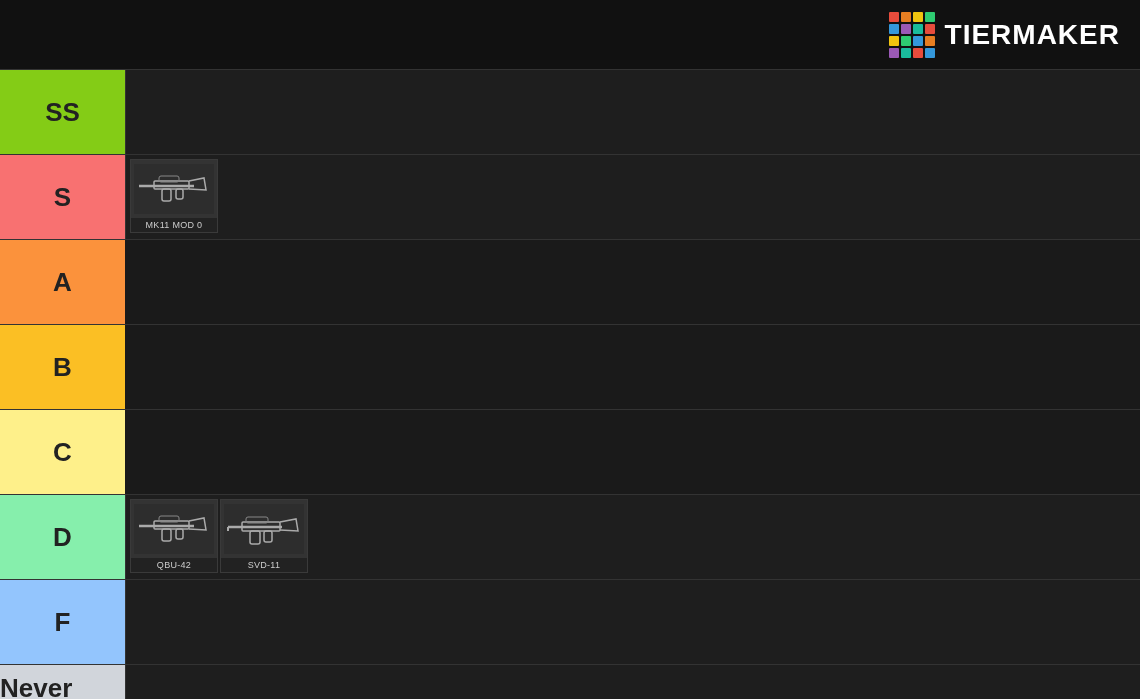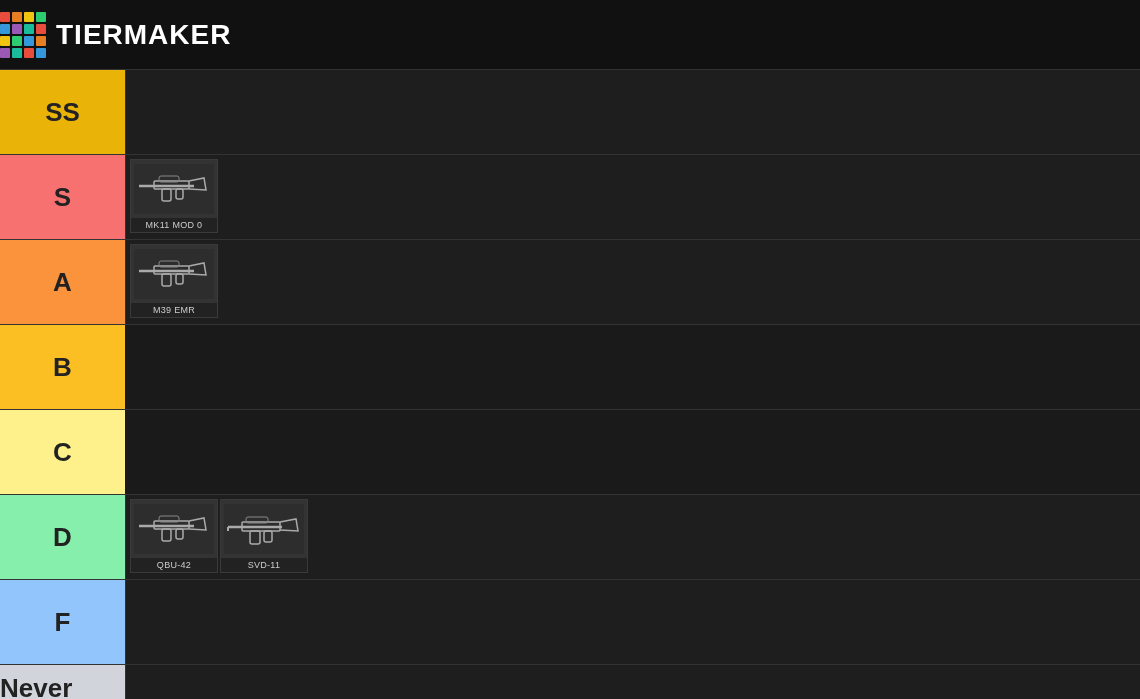--- a/index.html
+++ b/index.html
@@ -9,21 +9,21 @@
       background: #1a1a1a;
       font-family: Arial, sans-serif;
       overflow: hidden;
     }
 
     .header {
       background: #111;
       height: 70px;
       display: flex;
       align-items: center;
-      justify-content: flex-start;
+      justify-content: flex-end;
       padding-right: 20px;
       border-bottom: 1px solid #333;
     }
 
     .logo-container {
       display: flex;
       align-items: center;
       gap: 10px;
     }
 
@@ -112,21 +112,21 @@
       color: #ccc;
       text-align: center;
       padding: 2px 1px;
       background: #222;
       width: 100%;
       font-family: Arial, sans-serif;
       letter-spacing: 0.3px;
     }
 
     
-    .tier-ss { background: #eab308; }
+    .tier-ss { background: #84cc16; }
     .tier-s  { background: #f87171; }
     .tier-a  { background: #fb923c; }
     .tier-b  { background: #fbbf24; }
     .tier-c  { background: #fef08a; }
     .tier-d  { background: #86efac; }
     .tier-f  { background: #93c5fd; }
     .tier-never { background: #d1d5db; }
 
     
     .tier-row-never {
@@ -185,42 +185,20 @@
 
     <rect x="25" y="12" width="20" height="6" rx="2" fill="none" stroke="#888" stroke-width="1"></rect>
   </svg>
           </div>
           <div class="weapon-name">MK11 MOD 0</div>
         </div>
       </div>
     </div>
     <div class="tier-row">
       <div class="tier-label tier-a">A</div>
-      <div class="tier-content">
-        <div class="weapon-card">
-          <div class="weapon-image">
-            <svg viewBox="0 0 80 50" class="weapon-svg" xmlns="http://www.w3.org/2000/svg">
-    <rect width="80" height="50" fill="#2d2d2d"></rect>
-
-    <line x1="5" y1="22" x2="60" y2="22" stroke="#aaa" stroke-width="2.5"></line>
-
-    <rect x="20" y="17" width="35" height="8" rx="1" fill="none" stroke="#aaa" stroke-width="1.5"></rect>
-
-    <polyline points="55,17 70,14 72,26 55,25" fill="none" stroke="#aaa" stroke-width="1.5"></polyline>
-
-    <rect x="42" y="25" width="7" height="10" rx="2" fill="none" stroke="#aaa" stroke-width="1.5"></rect>
-
-    <rect x="28" y="25" width="9" height="12" rx="2" fill="none" stroke="#aaa" stroke-width="1.5"></rect>
-
-    <rect x="25" y="12" width="20" height="6" rx="2" fill="none" stroke="#888" stroke-width="1"></rect>
-  </svg>
-          </div>
-          <div class="weapon-name">M39 EMR</div>
-        </div>
-      </div>
     </div>
     <div class="tier-row">
       <div class="tier-label tier-b">B</div>
     </div>
     <div class="tier-row">
       <div class="tier-label tier-c">C</div>
     </div>
     <div class="tier-row">
       <div class="tier-label tier-d">D</div>
       <div class="tier-content">

